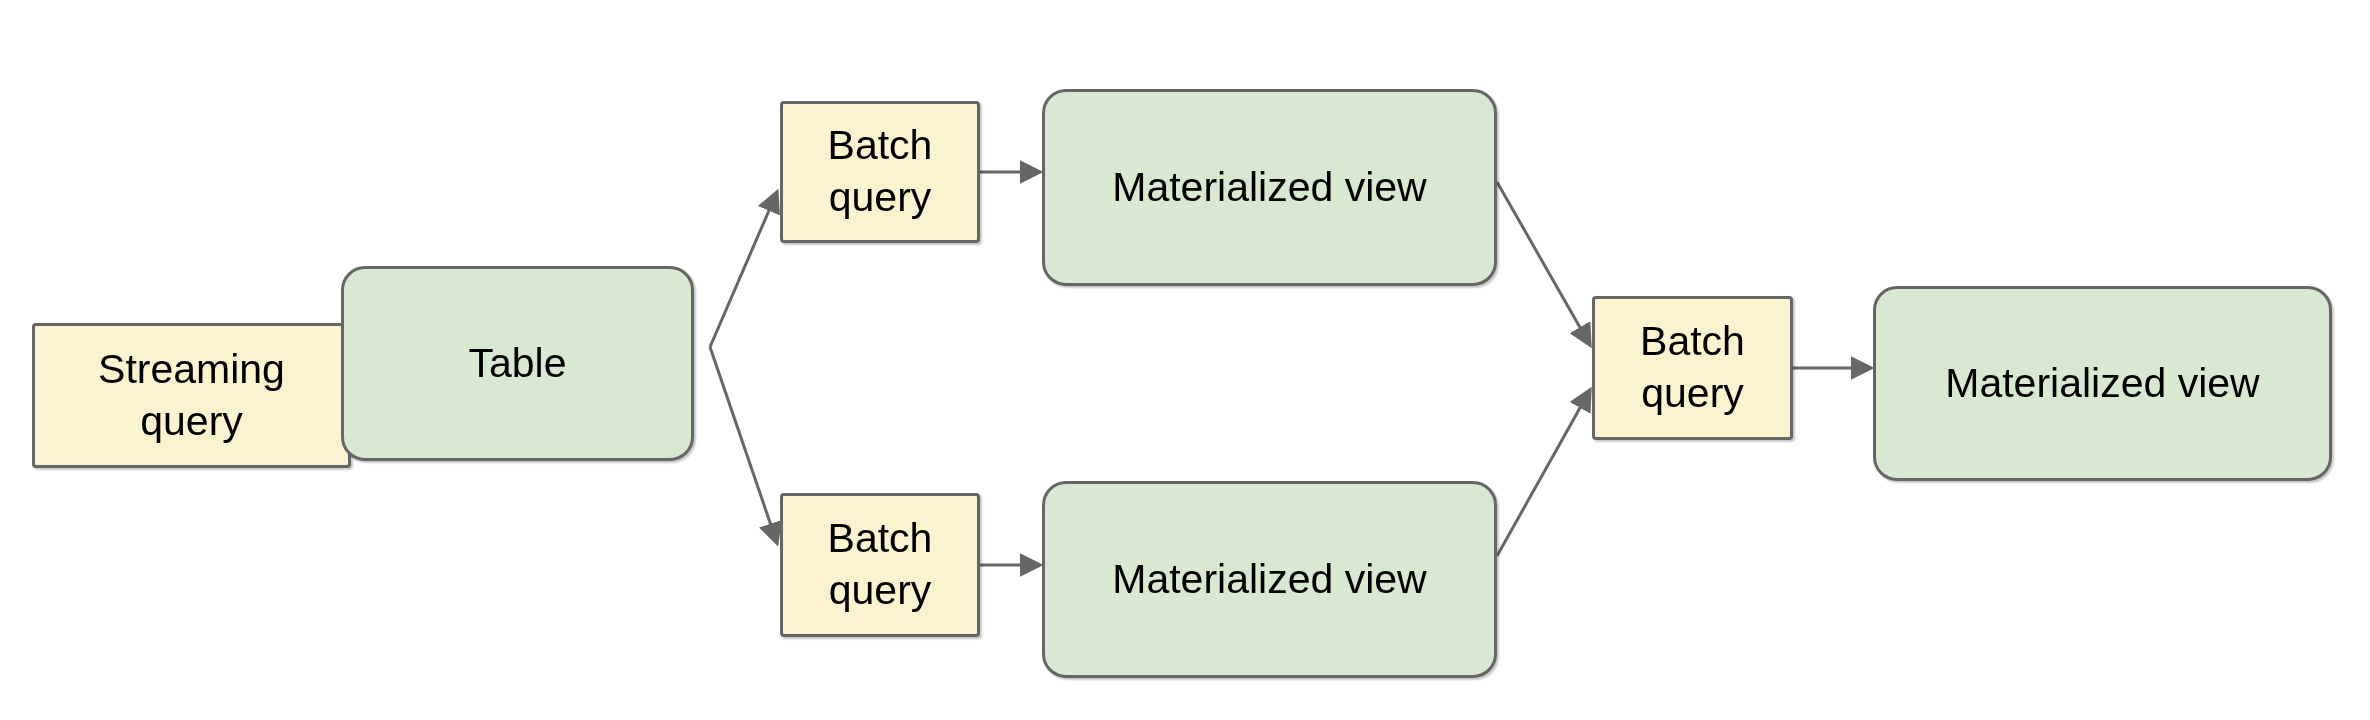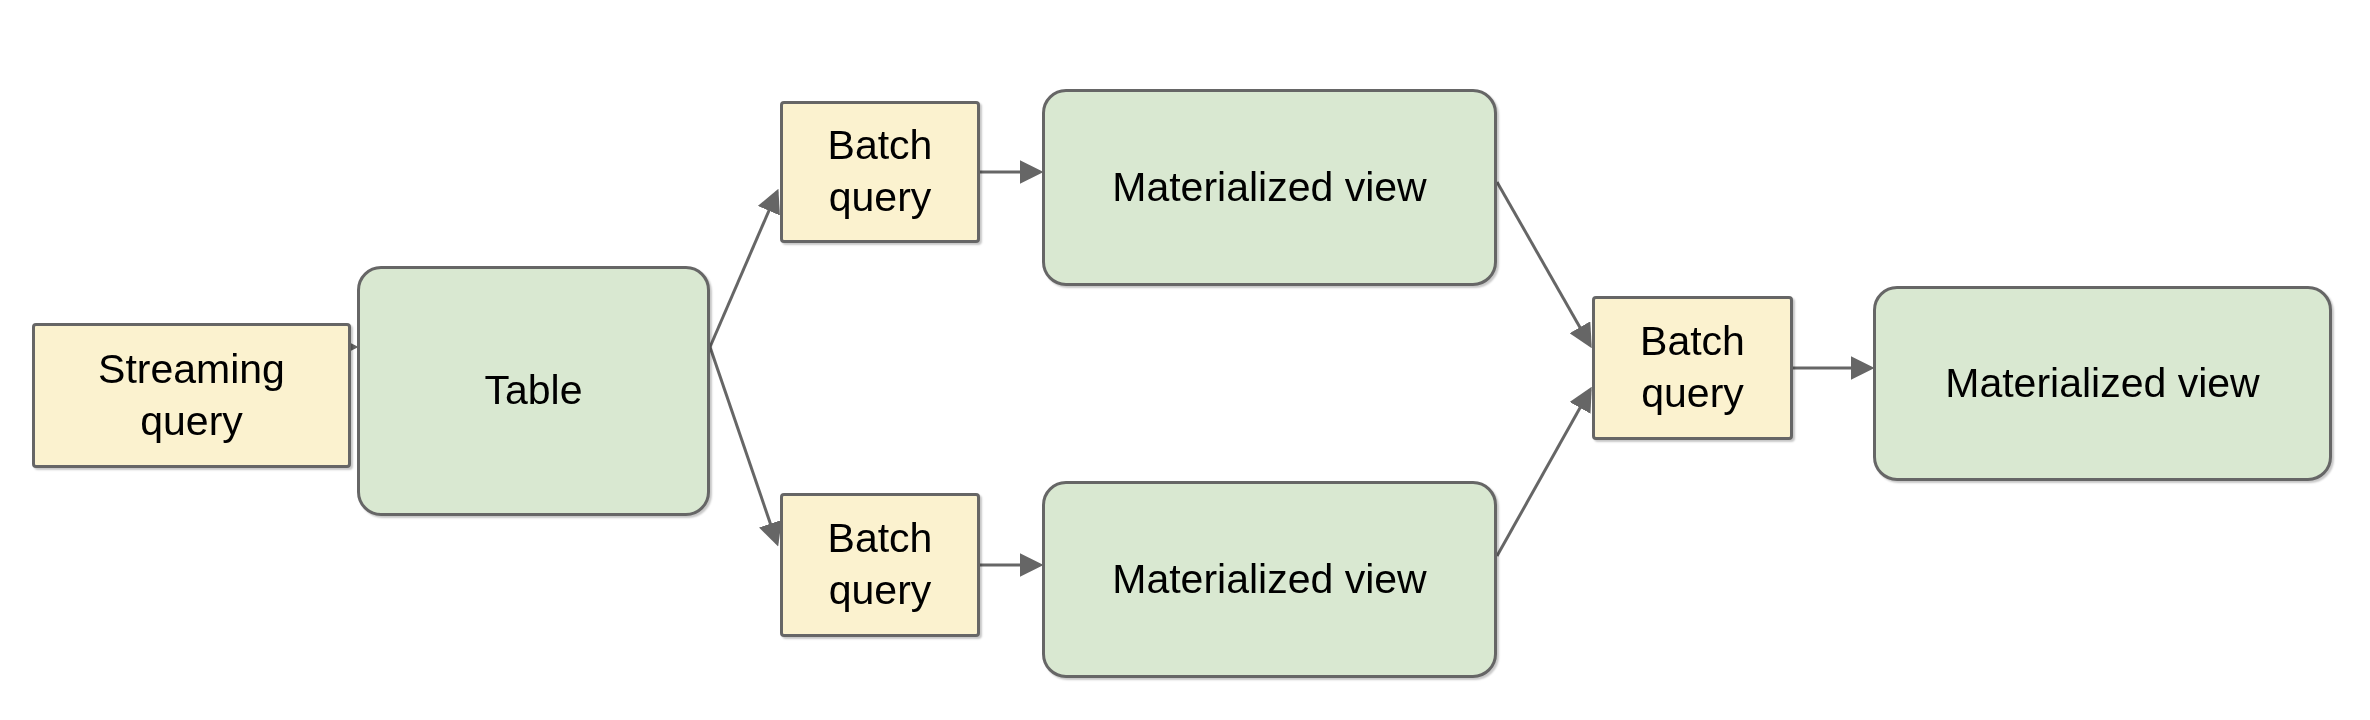--- a/index.html
+++ b/index.html
@@ -35,21 +35,21 @@
     line-height: 1.26;
     color: var(--text);
     box-shadow: 2px 2px 2px rgba(0,0,0,0.22);
   }
   .node .label { display: block; padding: 0 8px; }
   .query { background: var(--query-fill); border-radius: 4px; }
   .view  { background: var(--view-fill);  border-radius: 24px; margin-top: 16px; }
 
   
   #n-streaming      { left:   32px; top: 275px; width: 319px; height: 145px; margin-top: 48px; }
-  #n-table          { left:  357px; top: 250px; width: 353px; height: 250px; }
+  #n-table          { left:  341px; top: 250px; width: 353px; height: 195px; }
   #n-batch-top      { left:  780px; top: 101px; width: 200px; height: 142px; }
   #n-mv-top         { left: 1042px; top:  73px; width: 455px; height: 197px; }
   #n-batch-bottom   { left:  780px; top: 493px; width: 200px; height: 144px; }
   #n-mv-bottom      { left: 1042px; top: 465px; width: 455px; height: 197px; }
   #n-batch-right    { left: 1592px; top: 296px; width: 201px; height: 144px; }
   #n-mv-right       { left: 1873px; top: 270px; width: 459px; height: 195px; }
 
   svg.edges {
     position: absolute;
     left: 0; top: 0;

